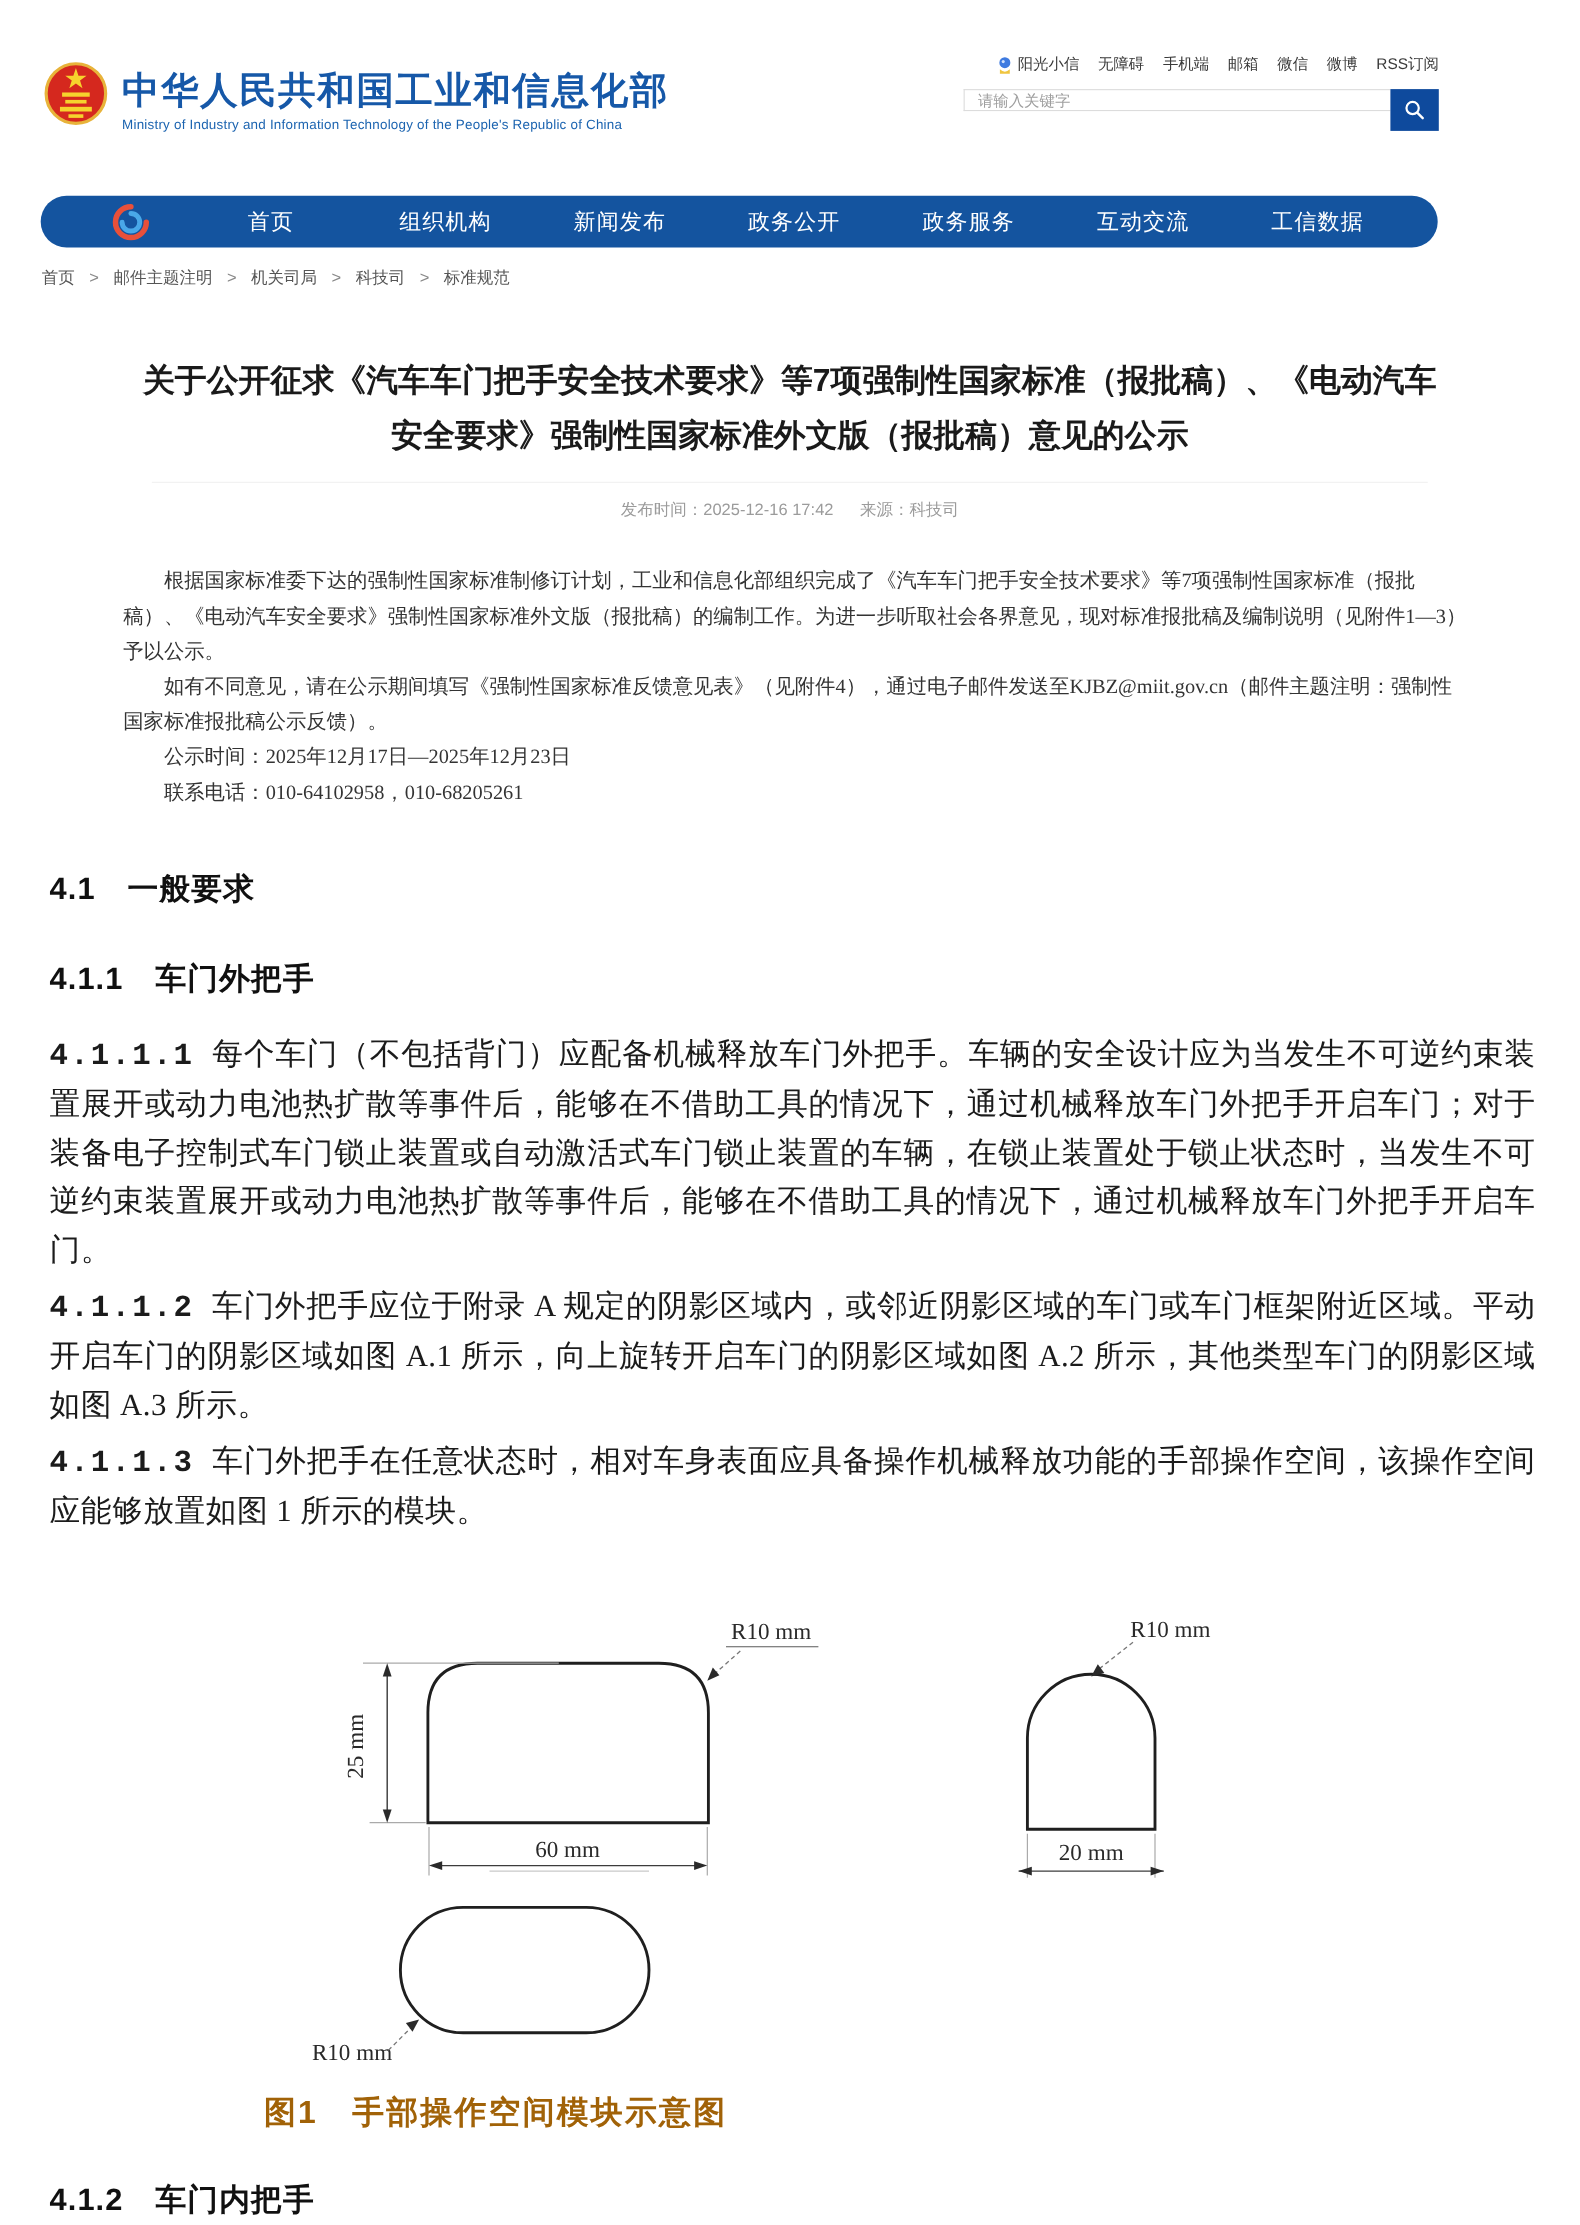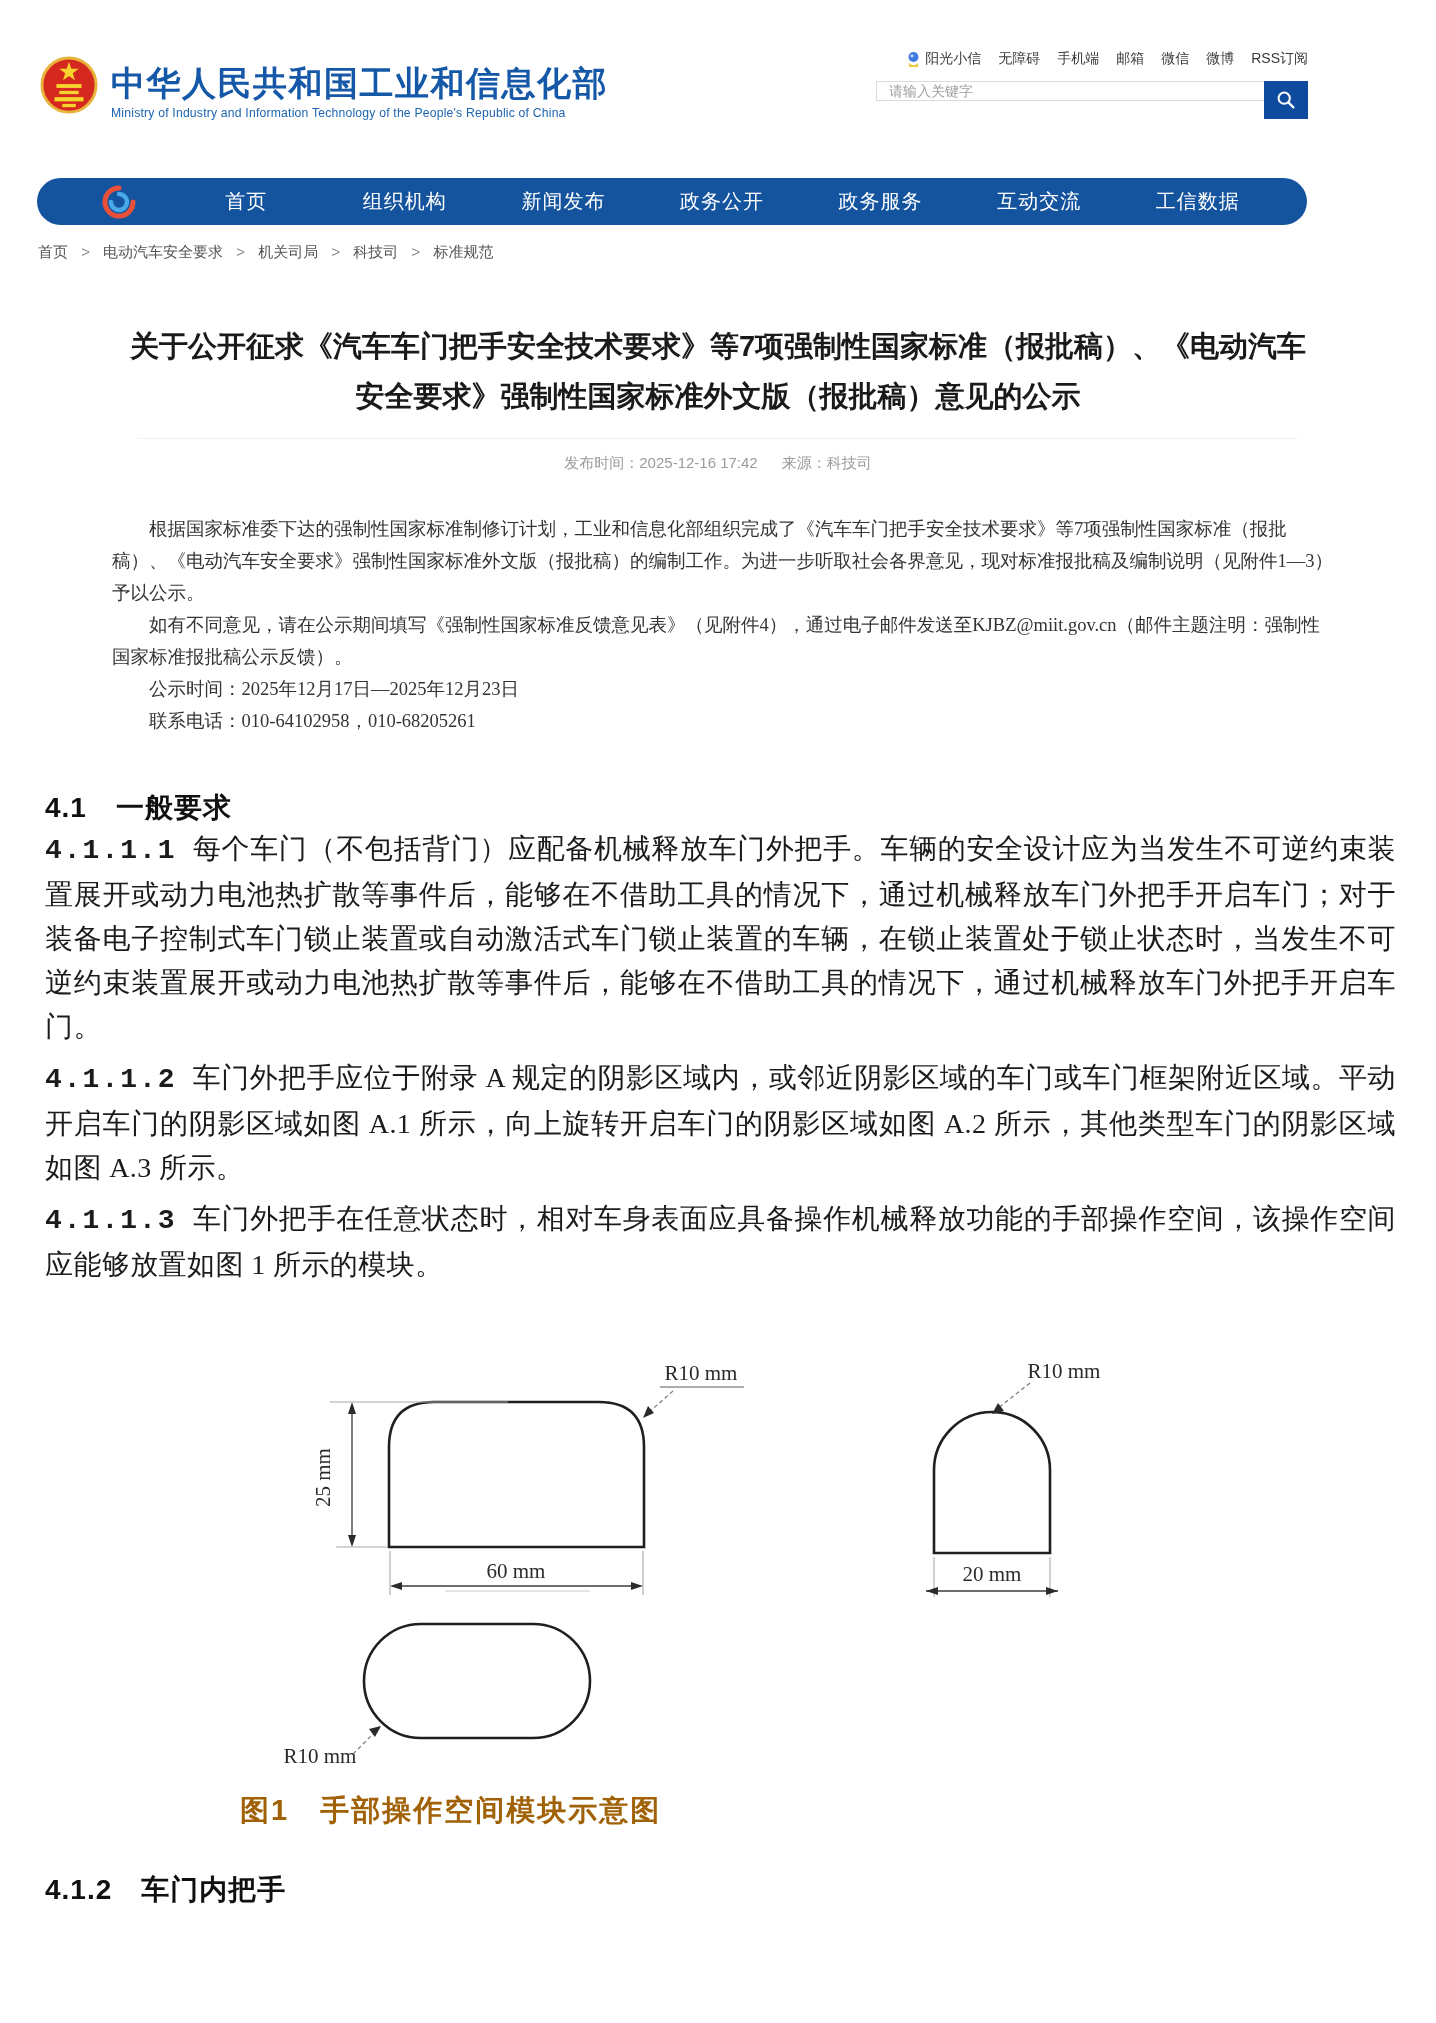--- a/index.html
+++ b/index.html
@@ -120,21 +120,21 @@
     <a class="nav-item">新闻发布</a>
     <a class="nav-item">政务公开</a>
     <a class="nav-item">政务服务</a>
     <a class="nav-item">互动交流</a>
     <a class="nav-item">工信数据</a>
   </nav>
 
   <div class="breadcrumb">
     <a>首页</a>
     <span class="sep">&gt;</span>
-    <a>电动汽车安全要求</a>
+    <a>邮件主题注明</a>
     <span class="sep">&gt;</span>
     <a>机关司局</a>
     <span class="sep">&gt;</span>
     <a>科技司</a>
     <span class="sep">&gt;</span>
     <span>标准规范</span>
   </div>
 
   <main class="article">
     <h1 class="article-title">关于公开征求《汽车车门把手安全技术要求》等7项强制性国家标准（报批稿）、《电动汽车安全要求》强制性国家标准外文版（报批稿）意见的公示</h1>
@@ -145,20 +145,21 @@
 
     <div class="notice">
       <p>根据国家标准委下达的强制性国家标准制修订计划，工业和信息化部组织完成了《汽车车门把手安全技术要求》等7项强制性国家标准（报批稿）、《电动汽车安全要求》强制性国家标准外文版（报批稿）的编制工作。为进一步听取社会各界意见，现对标准报批稿及编制说明（见附件1—3）予以公示。</p>
       <p>如有不同意见，请在公示期间填写《强制性国家标准反馈意见表》（见附件4），通过电子邮件发送至KJBZ@miit.gov.cn（邮件主题注明：强制性国家标准报批稿公示反馈）。</p>
       <p>公示时间：2025年12月17日—2025年12月23日</p>
       <p>联系电话：010-64102958，010-68205261</p>
     </div>
 
     <section class="scan">
       <h2 class="scan-h h41">4.1　一般要求</h2>
+      <h3 class="scan-h h411">4.1.1　车门外把手</h3>
 
       <p class="clause"><span class="cnum">4.1.1.1</span><span>每个车门（不包括背门）应配备机械释放车门外把手。车辆的安全设计应为当发生不可逆约束装置展开或动力电池热扩散等事件后，能够在不借助工具的情况下，通过机械释放车门外把手开启车门；对于装备电子控制式车门锁止装置或自动激活式车门锁止装置的车辆，在锁止装置处于锁止状态时，当发生不可逆约束装置展开或动力电池热扩散等事件后，能够在不借助工具的情况下，通过机械释放车门外把手开启车门。</span></p>
       <p class="clause"><span class="cnum">4.1.1.2</span><span>车门外把手应位于附录 A 规定的阴影区域内，或邻近阴影区域的车门或车门框架附近区域。平动开启车门的阴影区域如图 A.1 所示，向上旋转开启车门的阴影区域如图 A.2 所示，其他类型车门的阴影区域如图 A.3 所示。</span></p>
       <p class="clause"><span class="cnum">4.1.1.3</span><span>车门外把手在任意状态时，相对车身表面应具备操作机械释放功能的手部操作空间，该操作空间应能够放置如图 1 所示的模块。</span></p>
 
       <figure class="figure-wrap" style="margin-left:240px">
         <svg class="fig-svg" width="1010" height="460" viewBox="0 0 1010 460">
 
           <path d="M149,226 L149,126 Q149,81 194,81 L359,81 Q404,81 404,126 L404,226 Z" fill="none" stroke="#1f1f1f" stroke-width="2.6" stroke-linecap="round"></path>
 

